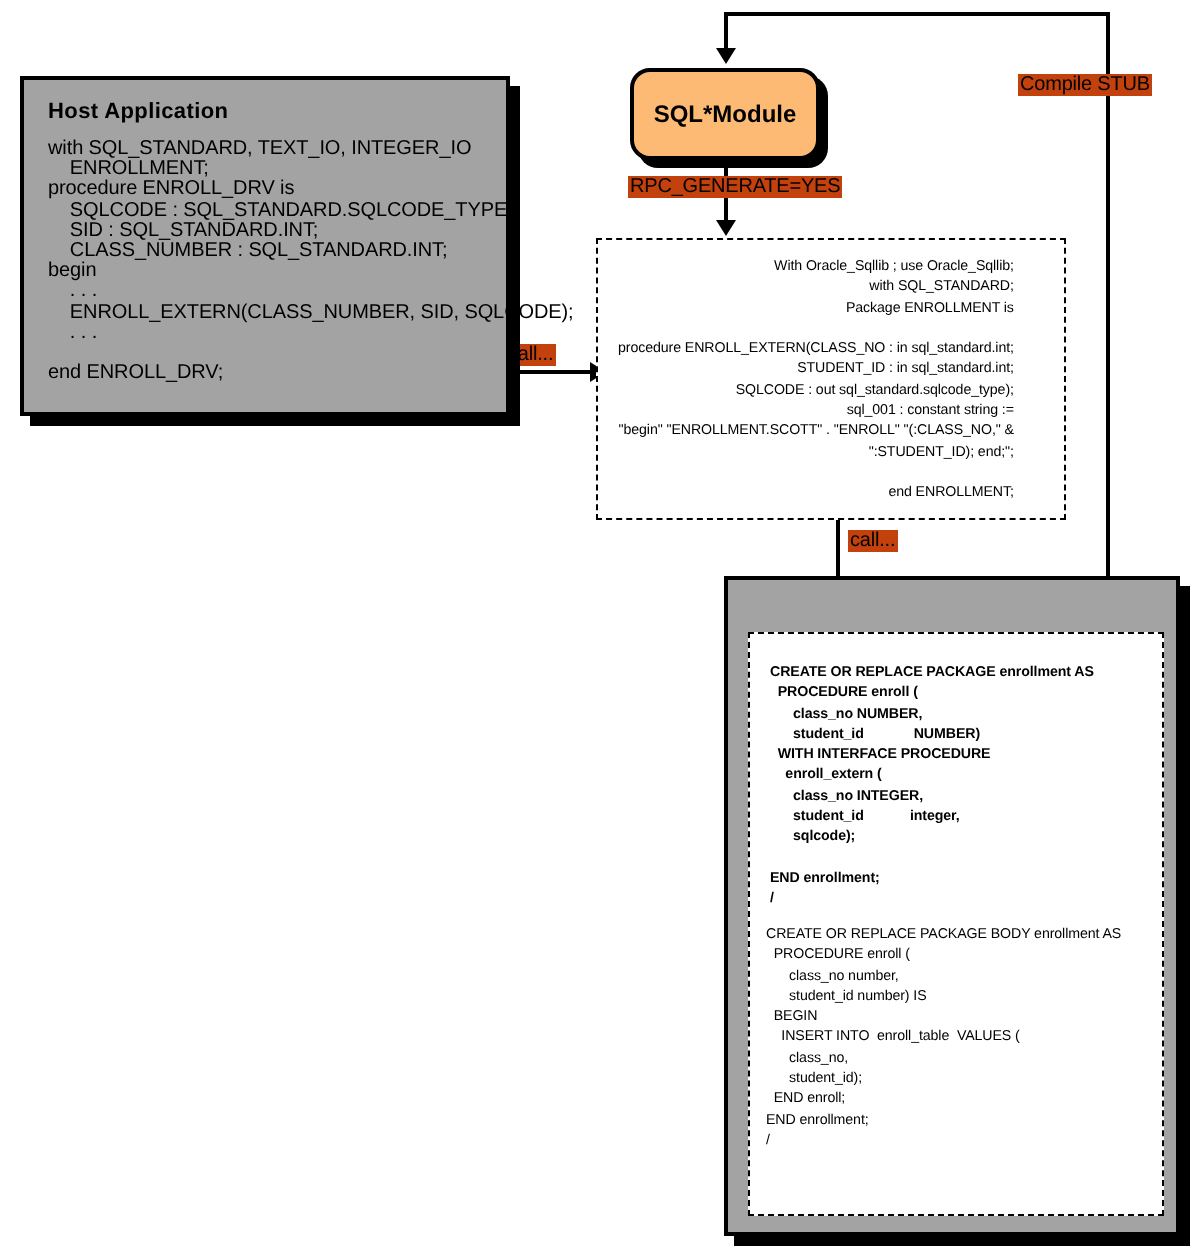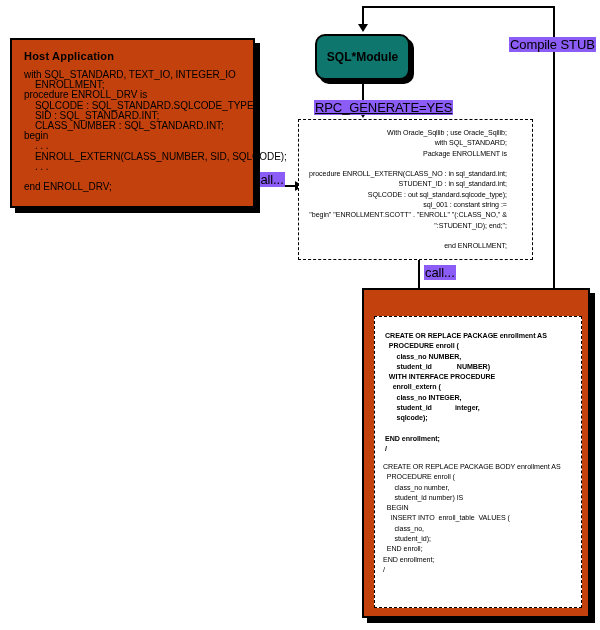--- a/index.html
+++ b/index.html
@@ -13,29 +13,29 @@
     position: relative;
     font-family: "Liberation Sans", sans-serif;
     color: #000000;
     overflow: hidden;
   }
 
   
   .solid-box {
     position: absolute;
     border: 2px solid #000;
-    background: #c2410c;
+    background: #a3a3a3;
     box-sizing: border-box;
     box-shadow: 5px 5px 0 0 #000;
   }
   .rounded-box {
     position: absolute;
     border: 2px solid #000;
     border-radius: 10px;
-    background: #0f766e;
+    background: #fdba74;
     box-sizing: border-box;
     box-shadow: 4px 4px 0 0 #000;
     display: flex;
     align-items: center;
     justify-content: center;
   }
   .dashed-box {
     position: absolute;
     border: 1px dashed #000;
     background: #fff;
@@ -99,39 +99,39 @@
   }
   .arrow-right {
     position: absolute;
     width: 0; height: 0;
     border-top: 5px solid transparent;
     border-bottom: 5px solid transparent;
     border-left: 8px solid #000;
   }
   .edge-label {
     position: absolute;
-    font-size: 13px;
+    font-size: 10px;
     white-space: nowrap;
     letter-spacing: -0.1px;
-    background: #8b5cf6;
+    background: #c2410c;
     padding: 0 1px;
   }
 </style>
 </head>
 <body>
 
 <div class="hline" style="left:362px; top:6px; width:193px;"></div>
 <div class="vline" style="left:553px; top:6px; height:289px;"></div>
 <div class="vline" style="left:362px; top:6px; height:21px;"></div>
 <div class="arrow-down" style="left:358px; top:24px;"></div>
 <div class="edge-label" style="left:509px; top:37px;">Compile STUB</div>
 
 <div class="vline" style="left:362px; top:80px; height:35px;"></div>
 <div class="arrow-down" style="left:358px; top:110px;"></div>
-<div class="edge-label" style="left:314px; top:100px;text-decoration:underline;">RPC_GENERATE=YES</div>
+<div class="edge-label" style="left:314px; top:88px;">RPC_GENERATE=YES</div>
 
 <div class="hline" style="left:244px; top:185px; width:56px;"></div>
 <div class="arrow-left" style="left:237px; top:181px;"></div>
 <div class="arrow-right" style="left:295px; top:181px;"></div>
 <div class="edge-label" style="left:253px; top:172px;">call...</div>
 
 <div class="vline" style="left:418px; top:258px; height:38px;"></div>
 <div class="arrow-down" style="left:414px; top:289px;"></div>
 <div class="edge-label" style="left:424px; top:265px;">call...</div>
 

